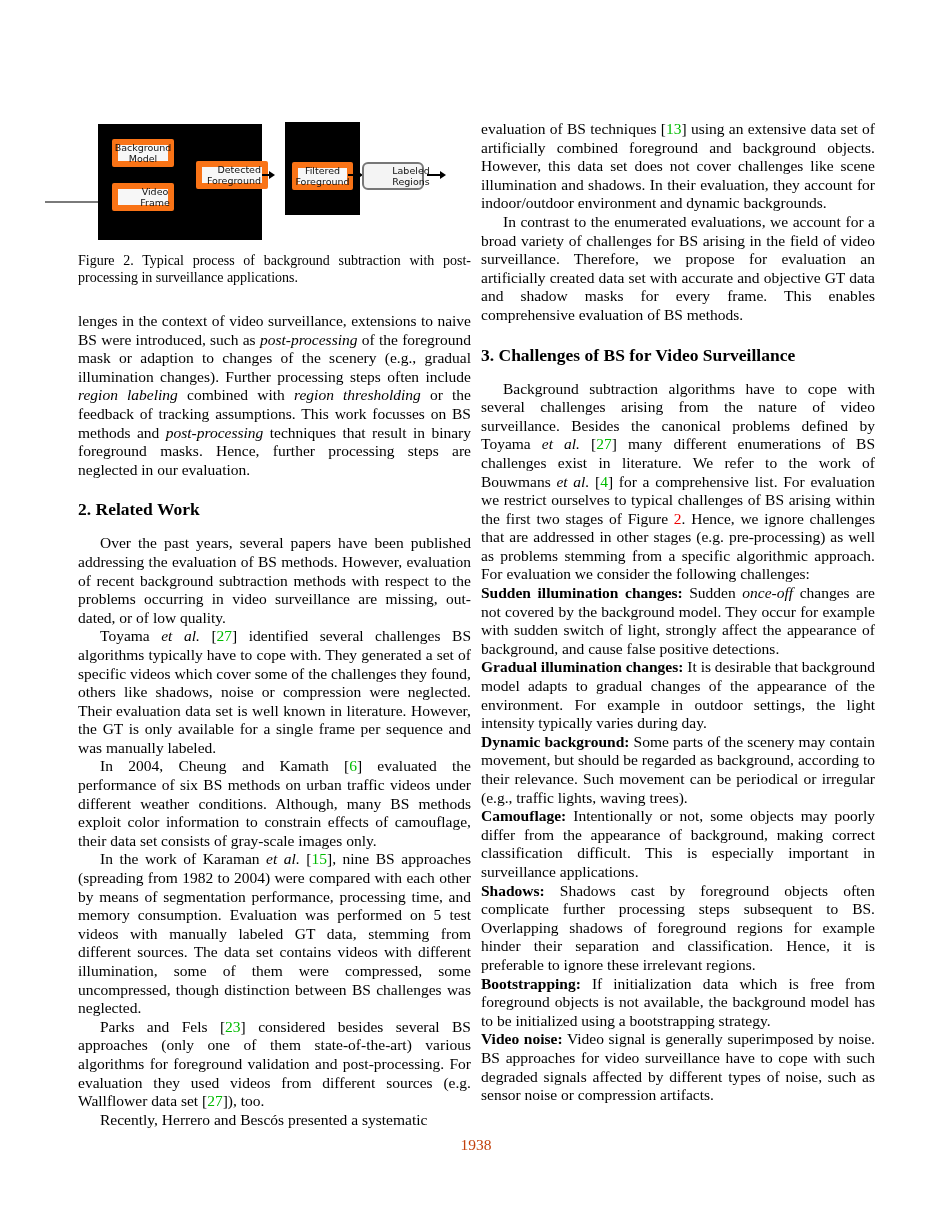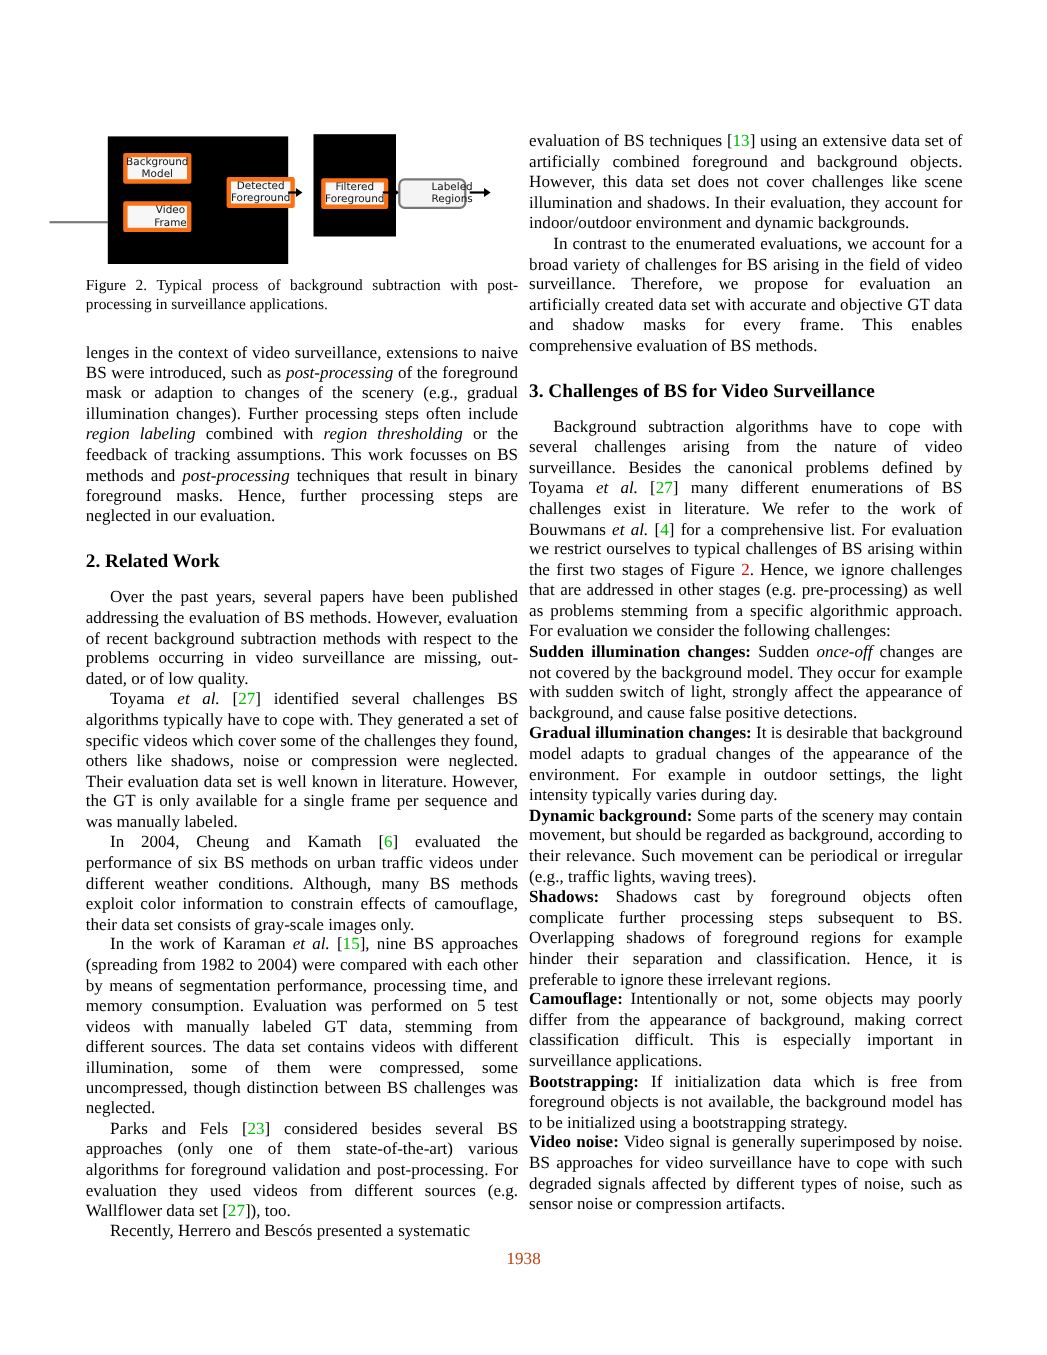--- a/index.html
+++ b/index.html
@@ -13,28 +13,28 @@
   .col { position:absolute;margin-top:12px; }
   .col-left  { left:78px;  top:110px; width:393px; }
   .col-right { left:481px; top:108px; width:394px; }
 
   
   .diagram { position:relative; height:120px; }
   .blackbox { position:absolute; background:#000; }
   .box1 { left:20px;  top:2px; width:164px; height:116px; }
   .box2 { left:207px; top:0;   width:75px;  height:93px; }
   .wnode {
-    position:absolute; background:#f7f7f7; border:4px solid #f97316; border-radius:2px;
+    position:absolute; background:#f7f7f7; border:6px solid #f97316; border-radius:2px;
     font-family:"DejaVu Sans","Liberation Sans",sans-serif; font-size:9.5px; line-height:1.2;
     color:#111; display:flex; align-items:center; justify-content:center; text-align:center;
     padding:1px;
   }
   .n-bgmodel  { left:14px; top:15px; width:62px; height:28px; }
   .n-vframe   { left:14px; top:59px; width:62px; height:28px;padding-left:25px; }
-  .n-detected { left:108px; top:37px; width:62px; height:28px; }
+  .n-detected { left:98px; top:37px; width:72px; height:28px;text-align:right; }
   .n-filtered { left:7px;  top:40px; width:61px; height:28px; }
   .rnode {
     position:absolute; left:284px; top:40px; width:62px; height:28px;
     background:#f4f4f4; border:2px solid #777; border-radius:6px;
     font-family:"DejaVu Sans","Liberation Sans",sans-serif; font-size:9.5px; line-height:1.2;
     color:#111; display:flex; align-items:center; justify-content:center; text-align:center;padding-left:36px;
   }
   .input-line { position:absolute; left:-33px; top:79px; width:53px; height:2px; background:#7a7a7a; }
   .arrow { position:absolute; height:2px; background:#000; }
   .arrow::after {
@@ -102,20 +102,20 @@
 
 <div class="col col-right">
   <div class="blocks">
       <div class="para"><span>evaluation of BS techniques [</span><span class="seg-cite">13</span><span>] using an extensive data set of artificially combined foreground and background objects. However, this data set does not cover challenges like scene illumination and shadows. In their evaluation, they account for indoor/outdoor environment and dynamic backgrounds.</span></div>
       <div class="para indent"><span>In contrast to the enumerated evaluations, we account for a broad variety of challenges for BS arising in the field of video surveillance. Therefore, we propose for evaluation an artificially created data set with accurate and objective GT data and shadow masks for every frame. This enables comprehensive evaluation of BS methods.</span></div>
       <div class="sec-heading">3. Challenges of BS for Video Surveillance</div>
       <div class="para indent"><span>Background subtraction algorithms have to cope with several challenges arising from the nature of video surveillance. Besides the canonical problems defined by Toyama </span><span class="seg-i">et al.</span><span> [</span><span class="seg-cite">27</span><span>] many different enumerations of BS challenges exist in literature. We refer to the work of Bouwmans </span><span class="seg-i">et al.</span><span> [</span><span class="seg-cite">4</span><span>] for a comprehensive list. For evaluation we restrict ourselves to typical challenges of BS arising within the first two stages of Figure </span><span class="seg-ref">2</span><span>. Hence, we ignore challenges that are addressed in other stages (e.g. pre-processing) as well as problems stemming from a specific algorithmic approach. For evaluation we consider the following challenges:</span></div>
       <div class="para"><span class="seg-b">Sudden illumination changes:</span><span> Sudden </span><span class="seg-i">once-off</span><span> changes are not covered by the background model. They occur for example with sudden switch of light, strongly affect the appearance of background, and cause false positive detections.</span></div>
       <div class="para"><span class="seg-b">Gradual illumination changes:</span><span> It is desirable that background model adapts to gradual changes of the appearance of the environment. For example in outdoor settings, the light intensity typically varies during day.</span></div>
       <div class="para"><span class="seg-b">Dynamic background:</span><span> Some parts of the scenery may contain movement, but should be regarded as background, according to their relevance. Such movement can be periodical or irregular (e.g., traffic lights, waving trees).</span></div>
+      <div class="para"><span class="seg-b">Camouflage:</span><span> Intentionally or not, some objects may poorly differ from the appearance of background, making correct classification difficult. This is especially important in surveillance applications.</span></div>
       <div class="para"><span class="seg-b">Shadows:</span><span> Shadows cast by foreground objects often complicate further processing steps subsequent to BS. Overlapping shadows of foreground regions for example hinder their separation and classification. Hence, it is preferable to ignore these irrelevant regions.</span></div>
-      <div class="para"><span class="seg-b">Camouflage:</span><span> Intentionally or not, some objects may poorly differ from the appearance of background, making correct classification difficult. This is especially important in surveillance applications.</span></div>
       <div class="para"><span class="seg-b">Bootstrapping:</span><span> If initialization data which is free from foreground objects is not available, the background model has to be initialized using a bootstrapping strategy.</span></div>
       <div class="para"><span class="seg-b">Video noise:</span><span> Video signal is generally superimposed by noise. BS approaches for video surveillance have to cope with such degraded signals affected by different types of noise, such as sensor noise or compression artifacts.</span></div>
     </div>
 </div>
 
 <div class="pageno">1938</div>
 
 </body></html>

